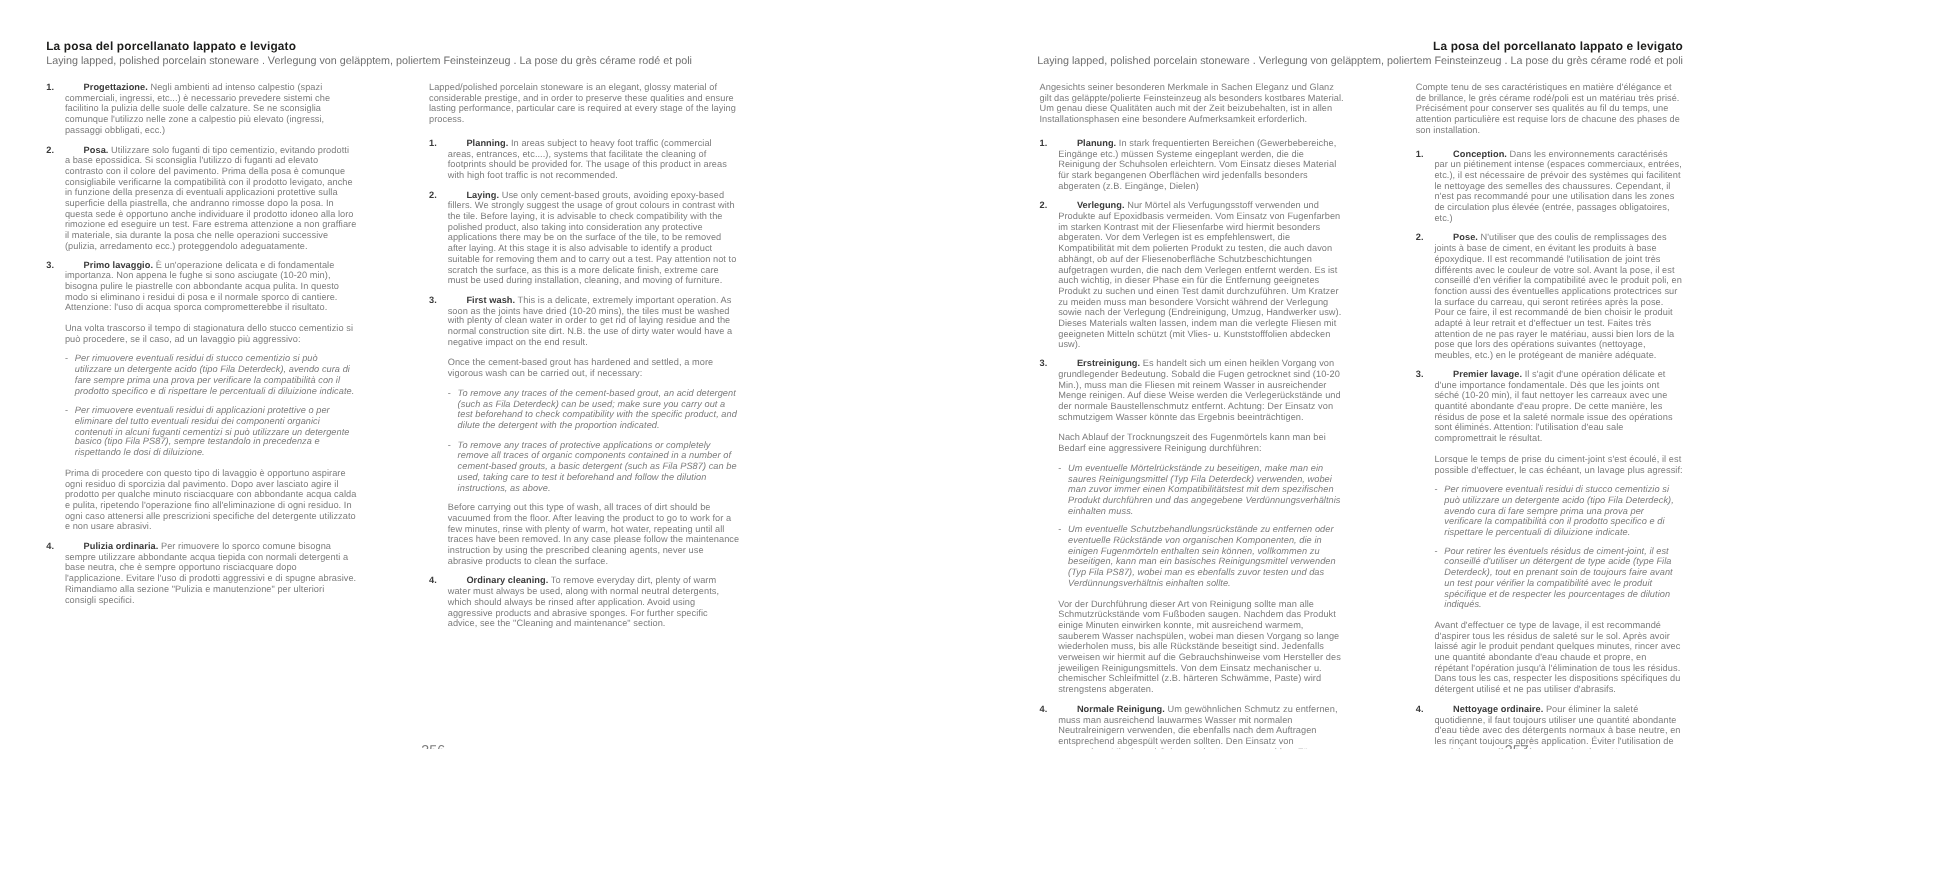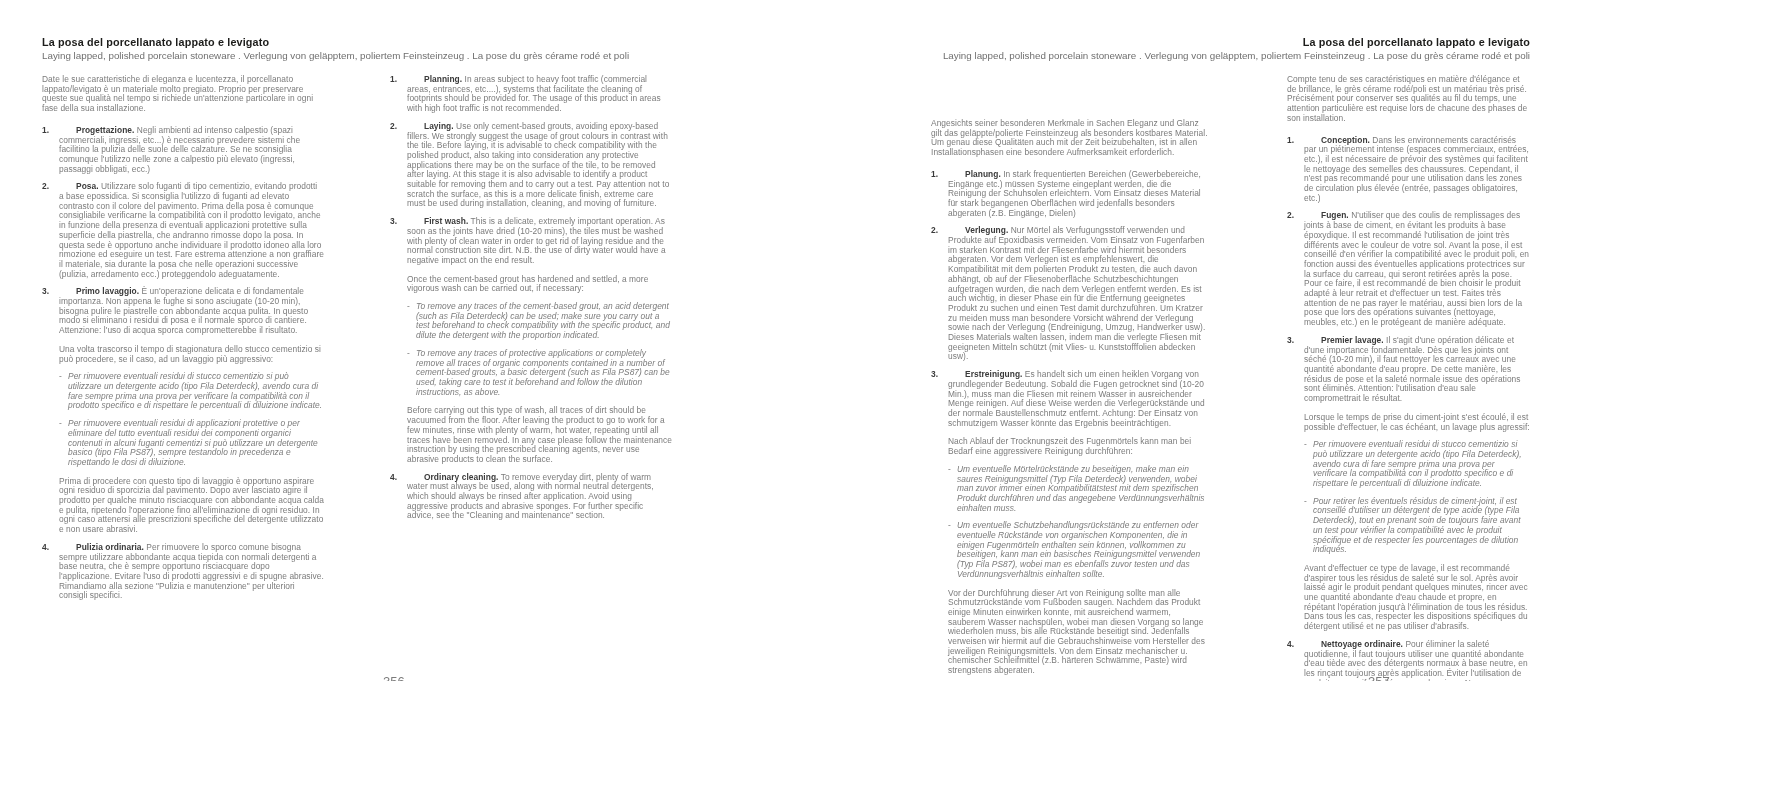--- a/index.html
+++ b/index.html
@@ -27,21 +27,21 @@
     font-size: 9.8px; color: #6f6f6f; margin-top: 2px; line-height: 11.5px;
   }
 
   .col {
     position: absolute; top: 75px;
     font-size: 8.4px; line-height: 9.7px; letter-spacing: 0.05px;
     color: #7b7b7b;
   }
   .col-it { left: 42px;  width: 282px; }
   .col-en { left: 390px; width: 282px; }
-  .col-de { left: 44px;  width: 277px; margin-top: 44px; }
+  .col-de { left: 58px;  width: 277px; }
   .col-fr { left: 400px; width: 243px; }
 
   .intro { margin: 0 0 12px 0; }
 
   .item { display: flex; margin-bottom: 8px; }
   .num  { width: 17px; flex: none; font-weight: bold; color: #3a3a3a; }
   .itext { flex: 1; min-width: 0; }
   .ititle { font-weight: bold; color: #3a3a3a; padding-left: 17px; }
 
   .para { margin: 9px 0 0 0; }
@@ -62,21 +62,20 @@
 <div class="spread">
 
   <section class="page page-left">
 
     <header class="page-header header-left">
       <div class="ph-title">La posa del porcellanato lappato e levigato</div>
       <div class="ph-sub">Laying lapped, polished porcelain stoneware . Verlegung von geläpptem, poliertem Feinsteinzeug . La pose du grès cérame rodé et poli</div>
     </header>
 
     <div class="col col-it">
-      <p class="intro">Date le sue caratteristiche di eleganza e lucentezza, il porcellanato lappato/levigato è un materiale molto pregiato. Proprio per preservare queste sue qualità nel tempo si richiede un'attenzione particolare in ogni fase della sua installazione.</p>
 
       <div class="item">
         <span class="num">1.</span>
         <div class="itext">
           <span class="ititle">Progettazione.</span>
           <span class="ibody">Negli ambienti ad intenso calpestio (spazi commerciali, ingressi, etc...) è necessario prevedere sistemi che facilitino la pulizia delle suole delle calzature. Se ne sconsiglia comunque l'utilizzo nelle zone a calpestio più elevato (ingressi, passaggi obbligati, ecc.)</span>
         </div>
       </div>
 
       <div class="item">
@@ -110,20 +109,21 @@
       <div class="item">
         <span class="num">4.</span>
         <div class="itext">
           <span class="ititle">Pulizia ordinaria.</span>
           <span class="ibody">Per rimuovere lo sporco comune bisogna sempre utilizzare abbondante acqua tiepida con normali detergenti a base neutra, che è sempre opportuno risciacquare dopo l'applicazione. Evitare l'uso di prodotti aggressivi e di spugne abrasive. Rimandiamo alla sezione "Pulizia e manutenzione" per ulteriori consigli specifici.</span>
         </div>
       </div>
     </div>
 
     <div class="col col-en">
+      <p class="intro">Lapped/polished porcelain stoneware is an elegant, glossy material of considerable prestige, and in order to preserve these qualities and ensure lasting performance, particular care is required at every stage of the laying process.</p>
 
       <div class="item">
         <span class="num">1.</span>
         <div class="itext">
           <span class="ititle">Planning.</span>
           <span class="ibody">In areas subject to heavy foot traffic (commercial areas, entrances, etc....), systems that facilitate the cleaning of footprints should be provided for. The usage of this product in areas with high foot traffic is not recommended.</span>
         </div>
       </div>
 
       <div class="item">
@@ -228,21 +228,21 @@
         <span class="num">1.</span>
         <div class="itext">
           <span class="ititle">Conception.</span>
           <span class="ibody">Dans les environnements caractérisés par un piétinement intense (espaces commerciaux, entrées, etc.), il est nécessaire de prévoir des systèmes qui facilitent le nettoyage des semelles des chaussures. Cependant, il n'est pas recommandé pour une utilisation dans les zones de circulation plus élevée (entrée, passages obligatoires, etc.)</span>
         </div>
       </div>
 
       <div class="item">
         <span class="num">2.</span>
         <div class="itext">
-          <span class="ititle">Fugen.</span>
+          <span class="ititle">Pose.</span>
           <span class="ibody">N'utiliser que des coulis de remplissages des joints à base de ciment, en évitant les produits à base époxydique. Il est recommandé l'utilisation de joint très différents avec le couleur de votre sol. Avant la pose, il est conseillé d'en vérifier la compatibilité avec le produit poli, en fonction aussi des éventuelles applications protectrices sur la surface du carreau, qui seront retirées après la pose. Pour ce faire, il est recommandé de bien choisir le produit adapté à leur retrait et d'effectuer un test. Faites très attention de ne pas rayer le matériau, aussi bien lors de la pose que lors des opérations suivantes (nettoyage, meubles, etc.) en le protégeant de manière adéquate.</span>
         </div>
       </div>
 
       <div class="item">
         <span class="num">3.</span>
         <div class="itext">
           <div>
             <span class="ititle">Premier lavage.</span>
             <span class="ibody">Il s'agit d'une opération délicate et d'une importance fondamentale. Dès que les joints ont séché (10-20 min), il faut nettoyer les carreaux avec une quantité abondante d'eau propre. De cette manière, les résidus de pose et la saleté normale issue des opérations sont éliminés. Attention: l'utilisation d'eau sale compromettrait le résultat.</span>

